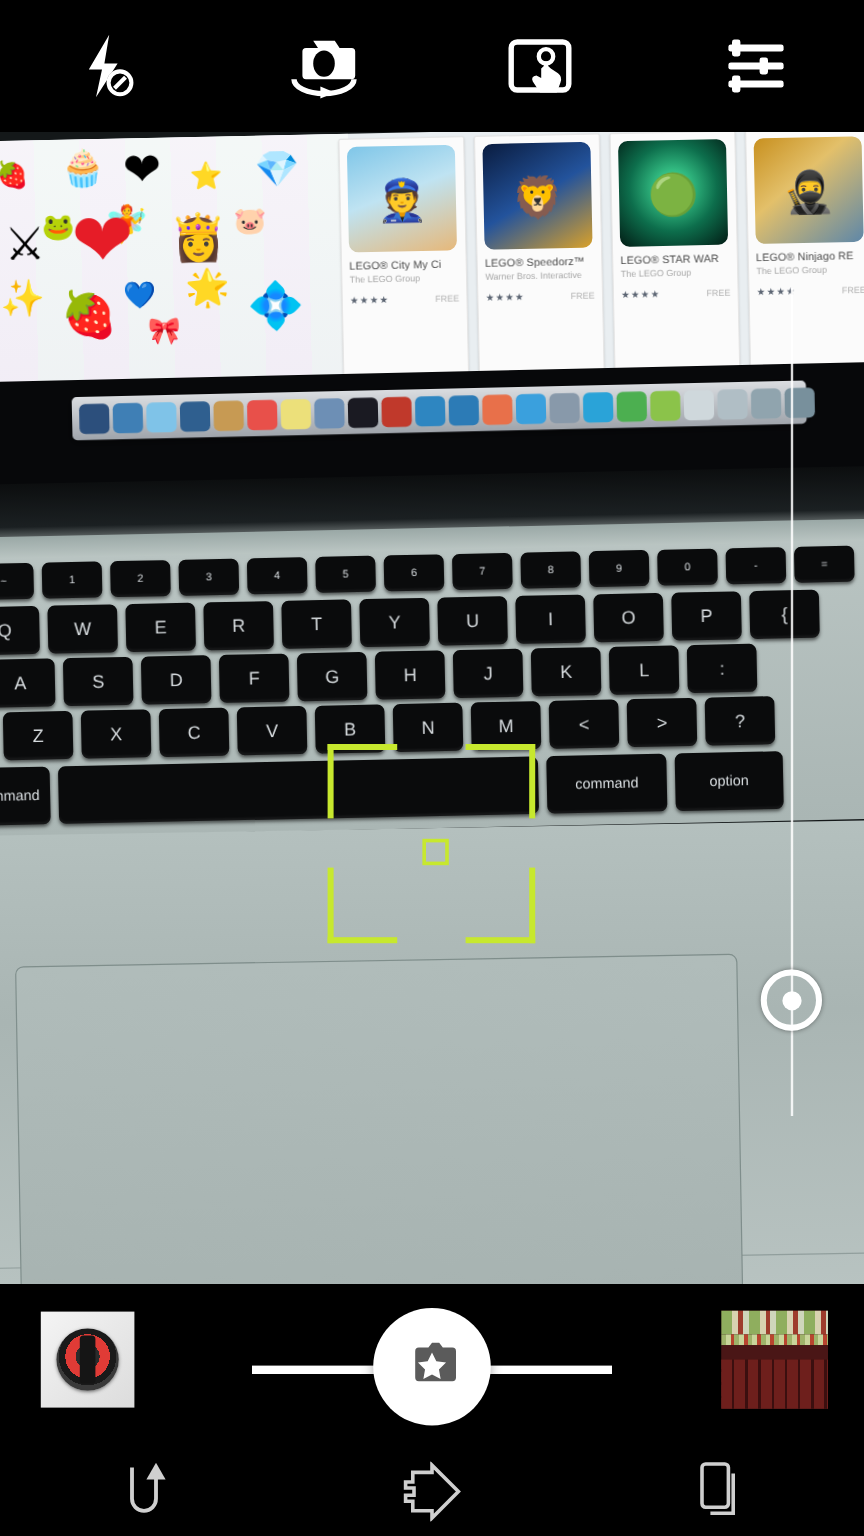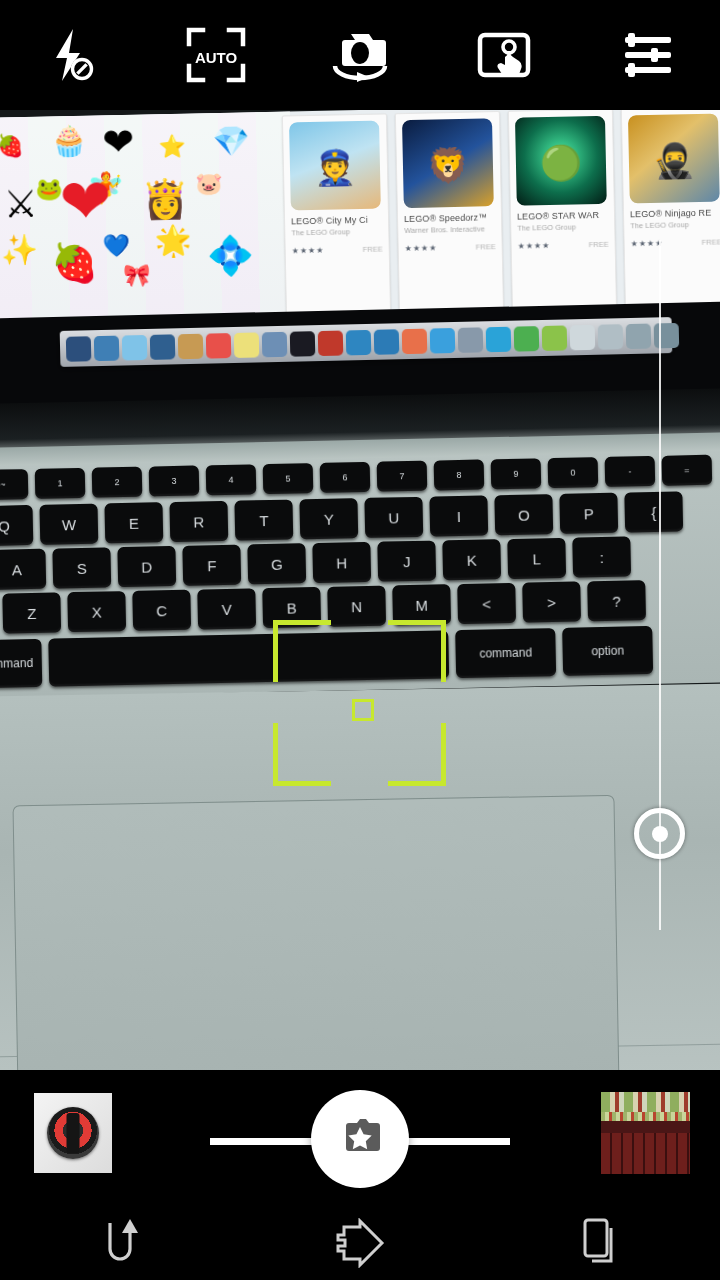--- a/index.html
+++ b/index.html
@@ -123,33 +123,20 @@
       <span>
         <svg width="52" height="56" viewBox="0 0 52 56">
           <path d="M27 2 L10 31 H21 L16 54 L34 26 H23 Z" fill="#fff"></path>
           <circle cx="36" cy="42" r="11" fill="#000"></circle>
           <circle cx="36" cy="42" r="9.5" fill="none" stroke="#fff" stroke-width="3.4"></circle>
           <rect x="29.5" y="40.3" width="13" height="3.4" fill="#fff" transform="rotate(-45 36 42)"></rect>
         </svg>
       </span>
     </div>
 
-    <div class="tbtn">
-      <span>
-        <svg width="62" height="58" viewBox="0 0 62 58">
-          <g fill="none" stroke="#fff" stroke-width="4.5" stroke-linecap="square">
-            <path d="M4 18 V4 H18"></path>
-              <path d="M44 4 H58 V18"></path>
-            <path d="M58 40 V54 H44"></path>
-              <path d="M18 54 H4 V40"></path>
-          </g>
-          <text x="31" y="36.5" text-anchor="middle" fill="#fff" font-family="Liberation Sans, sans-serif" font-size="15" font-weight="bold">AUTO</text>
-        </svg>
-      </span>
-    </div>
 
     <div class="tbtn">
       <span>
         <svg width="66" height="58" viewBox="0 0 66 58">
           <path d="M24 8 h18 l4 6 h10 a3 3 0 0 1 3 3 v20 a3 3 0 0 1 -3 3 h-38 a3 3 0 0 1 -3 -3 v-20 a3 3 0 0 1 3 -3 h10 z" fill="#fff"></path>
           <ellipse cx="33" cy="27" rx="9" ry="11" fill="#000"></ellipse>
           <path d="M8 40 a25 12 0 0 0 50 0" fill="none" stroke="#fff" stroke-width="4.5"></path>
           <path d="M30 46 l12 5 l-12 5 z" fill="#fff"></path>
         </svg>
       </span>

